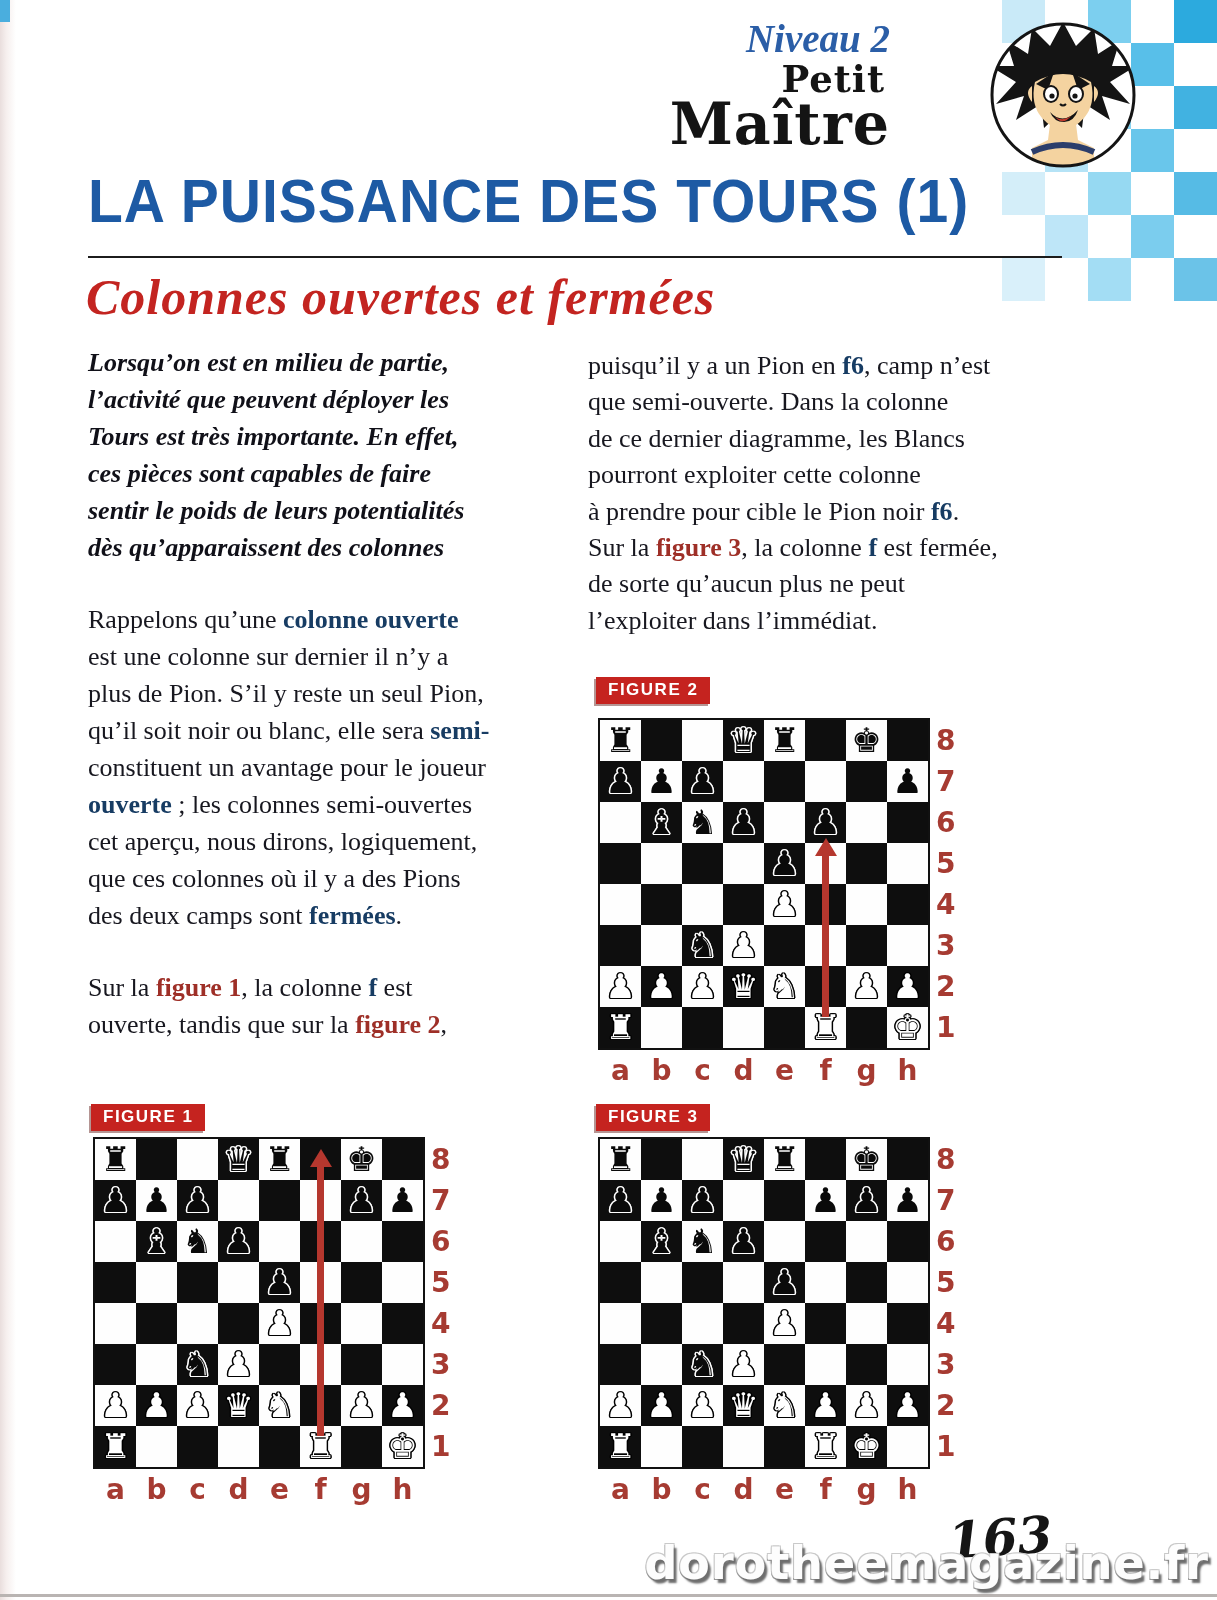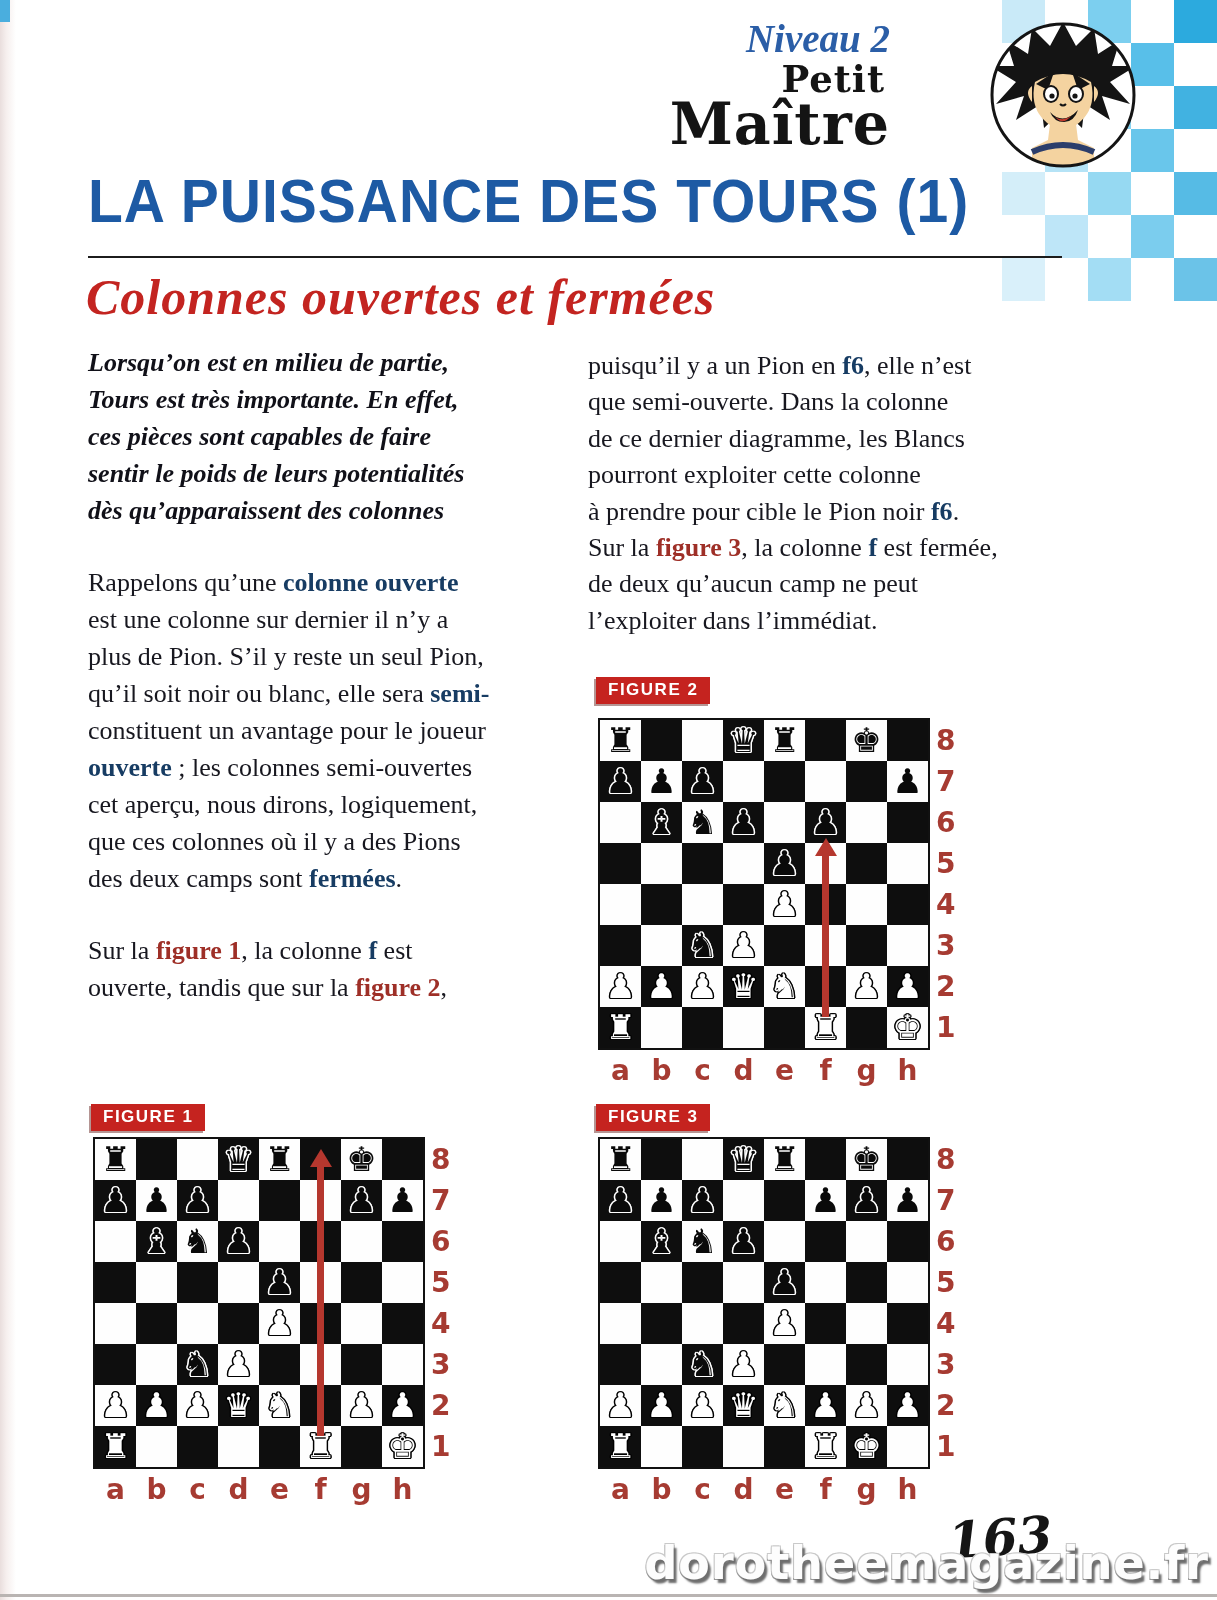--- a/index.html
+++ b/index.html
@@ -134,20 +134,21 @@
 <div id="petit" class="abs">Petit</div>
 <div id="maitre" class="abs">Maître</div>
 
 <div id="page-title" class="abs">LA PUISSANCE DES TOURS (1)</div>
 <div id="title-rule" class="abs"></div>
 <div id="main-heading" class="abs">Colonnes ouvertes et fermées</div>
 
 <div id="col-left" class="col">
     <div class="para lead">
       <div class="tline"><span class="seg">Lorsqu’on est en milieu de partie,</span></div>
+      <div class="tline"><span class="seg">l’activité que peuvent déployer les</span></div>
       <div class="tline"><span class="seg">Tours est très importante. En effet,</span></div>
       <div class="tline"><span class="seg">ces pièces sont capables de faire</span></div>
       <div class="tline"><span class="seg">sentir le poids de leurs potentialités</span></div>
       <div class="tline"><span class="seg">dès qu’apparaissent des colonnes</span></div>
     </div>
     <div class="para ">
       <div class="tline"><span class="seg">Rappelons qu’une </span><span class="seg-kw">colonne ouverte</span></div>
       <div class="tline"><span class="seg">est une colonne sur dernier il n’y a</span></div>
       <div class="tline"><span class="seg">plus de Pion. S’il y reste un seul Pion,</span></div>
       <div class="tline"><span class="seg">qu’il soit noir ou blanc, elle sera </span><span class="seg-kw">semi-</span></div>
@@ -157,27 +158,27 @@
       <div class="tline"><span class="seg">que ces colonnes où il y a des Pions</span></div>
       <div class="tline"><span class="seg">des deux camps sont </span><span class="seg-kw">fermées</span><span class="seg">.</span></div>
     </div>
     <div class="para ">
       <div class="tline"><span class="seg">Sur la </span><span class="seg-fig">figure 1</span><span class="seg">, la colonne </span><span class="seg-kw">f</span><span class="seg"> est</span></div>
       <div class="tline"><span class="seg">ouverte, tandis que sur la </span><span class="seg-fig">figure 2</span><span class="seg">,</span></div>
     </div>
   </div>
 <div id="col-right" class="col">
     <div class="para ">
-      <div class="tline"><span class="seg">puisqu’il y a un Pion en </span><span class="seg-kw">f6</span><span class="seg">, elle n’est</span></div>
+      <div class="tline"><span class="seg">puisqu’il y a un Pion en </span><span class="seg-kw">f6</span><span class="seg">, camp n’est</span></div>
       <div class="tline"><span class="seg">que semi-ouverte. Dans la colonne</span></div>
       <div class="tline"><span class="seg">de ce dernier diagramme, les Blancs</span></div>
       <div class="tline"><span class="seg">pourront exploiter cette colonne</span></div>
       <div class="tline"><span class="seg">à prendre pour cible le Pion noir </span><span class="seg-kw">f6</span><span class="seg">.</span></div>
       <div class="tline"><span class="seg">Sur la </span><span class="seg-fig">figure 3</span><span class="seg">, la colonne </span><span class="seg-kw">f</span><span class="seg"> est fermée,</span></div>
-      <div class="tline"><span class="seg">de deux qu’aucun camp ne peut</span></div>
+      <div class="tline"><span class="seg">de sorte qu’aucun plus ne peut</span></div>
       <div class="tline"><span class="seg">l’exploiter dans l’immédiat.</span></div>
     </div>
   </div>
 
 <div id="figure-2" class="figure" style="left:598px;top:718px;">
     <div class="fig-label">FIGURE 2</div>
     <div class="board">
       <div class="sq light" style="left: 0px; top: 0px;">
         <span class="piece black">♜</span>
       </div>

